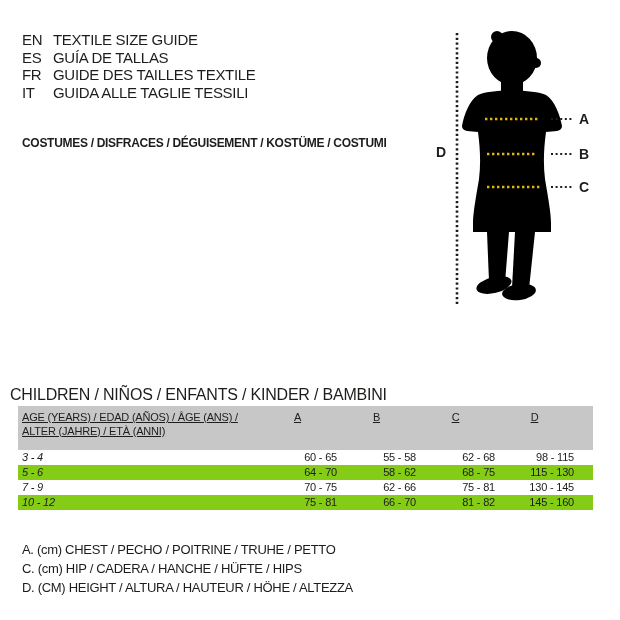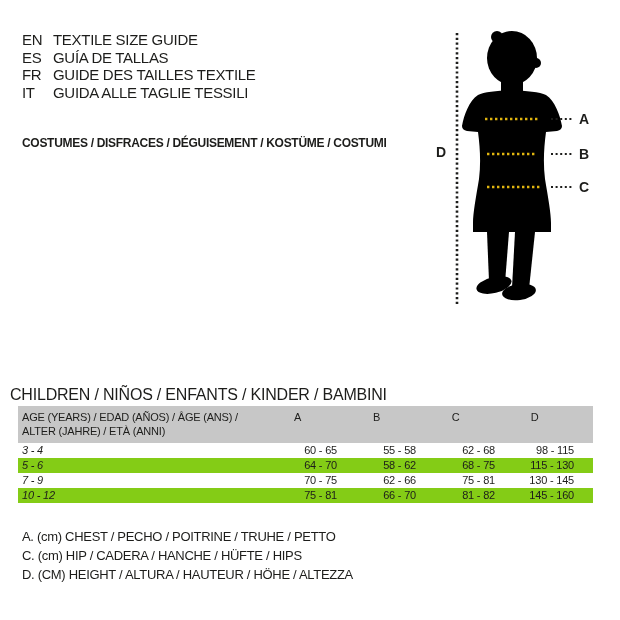--- a/index.html
+++ b/index.html
@@ -39,33 +39,33 @@
     position: absolute; left: 10px; top: 386px;
     font-size: 16px; letter-spacing: -0.2px;
   }
   .size-table {
     position: absolute; left: 18px; top: 406px;
     width: 575px; border-collapse: collapse; table-layout: fixed;
     font-size: 11px; letter-spacing: -0.2px; color: #1d1d1b;
   }
   .size-table th, .size-table td { font-weight: 400; vertical-align: top; }
   .size-table thead th {
-    background: #c7c7c7; padding-top: 5px; padding-bottom: 5px;
-    height: 36px; text-align: center; line-height: 13.5px;
+    background: #c7c7c7; padding-top: 5px; padding-bottom: 12px;
+    height: 36px; text-align: center; line-height: 13.5px; text-decoration: underline;
   }
   .size-table thead th.age-hdr { text-align: left; padding-left: 4px; }
   .size-table tbody td {
     height: 15px; line-height: 15px; text-align: right; padding: 0;
   }
   .size-table tbody td.age-cell { text-align: left; padding-left: 4px; font-style: italic; }
   .size-table tbody tr.stripe { background: #84cc16; padding-left: 23px; }
 
   
   .legend-block {
-    position: absolute; left: 22px; top: 527px;
+    position: absolute; left: 22px; top: 540px;
     font-size: 13px; line-height: 19.2px; letter-spacing: -0.3px;
   }
 </style>
 </head>
 <body>
 
 <div class="canvas">
 
   <div class="lang-block">
     <div class="lang-row">

